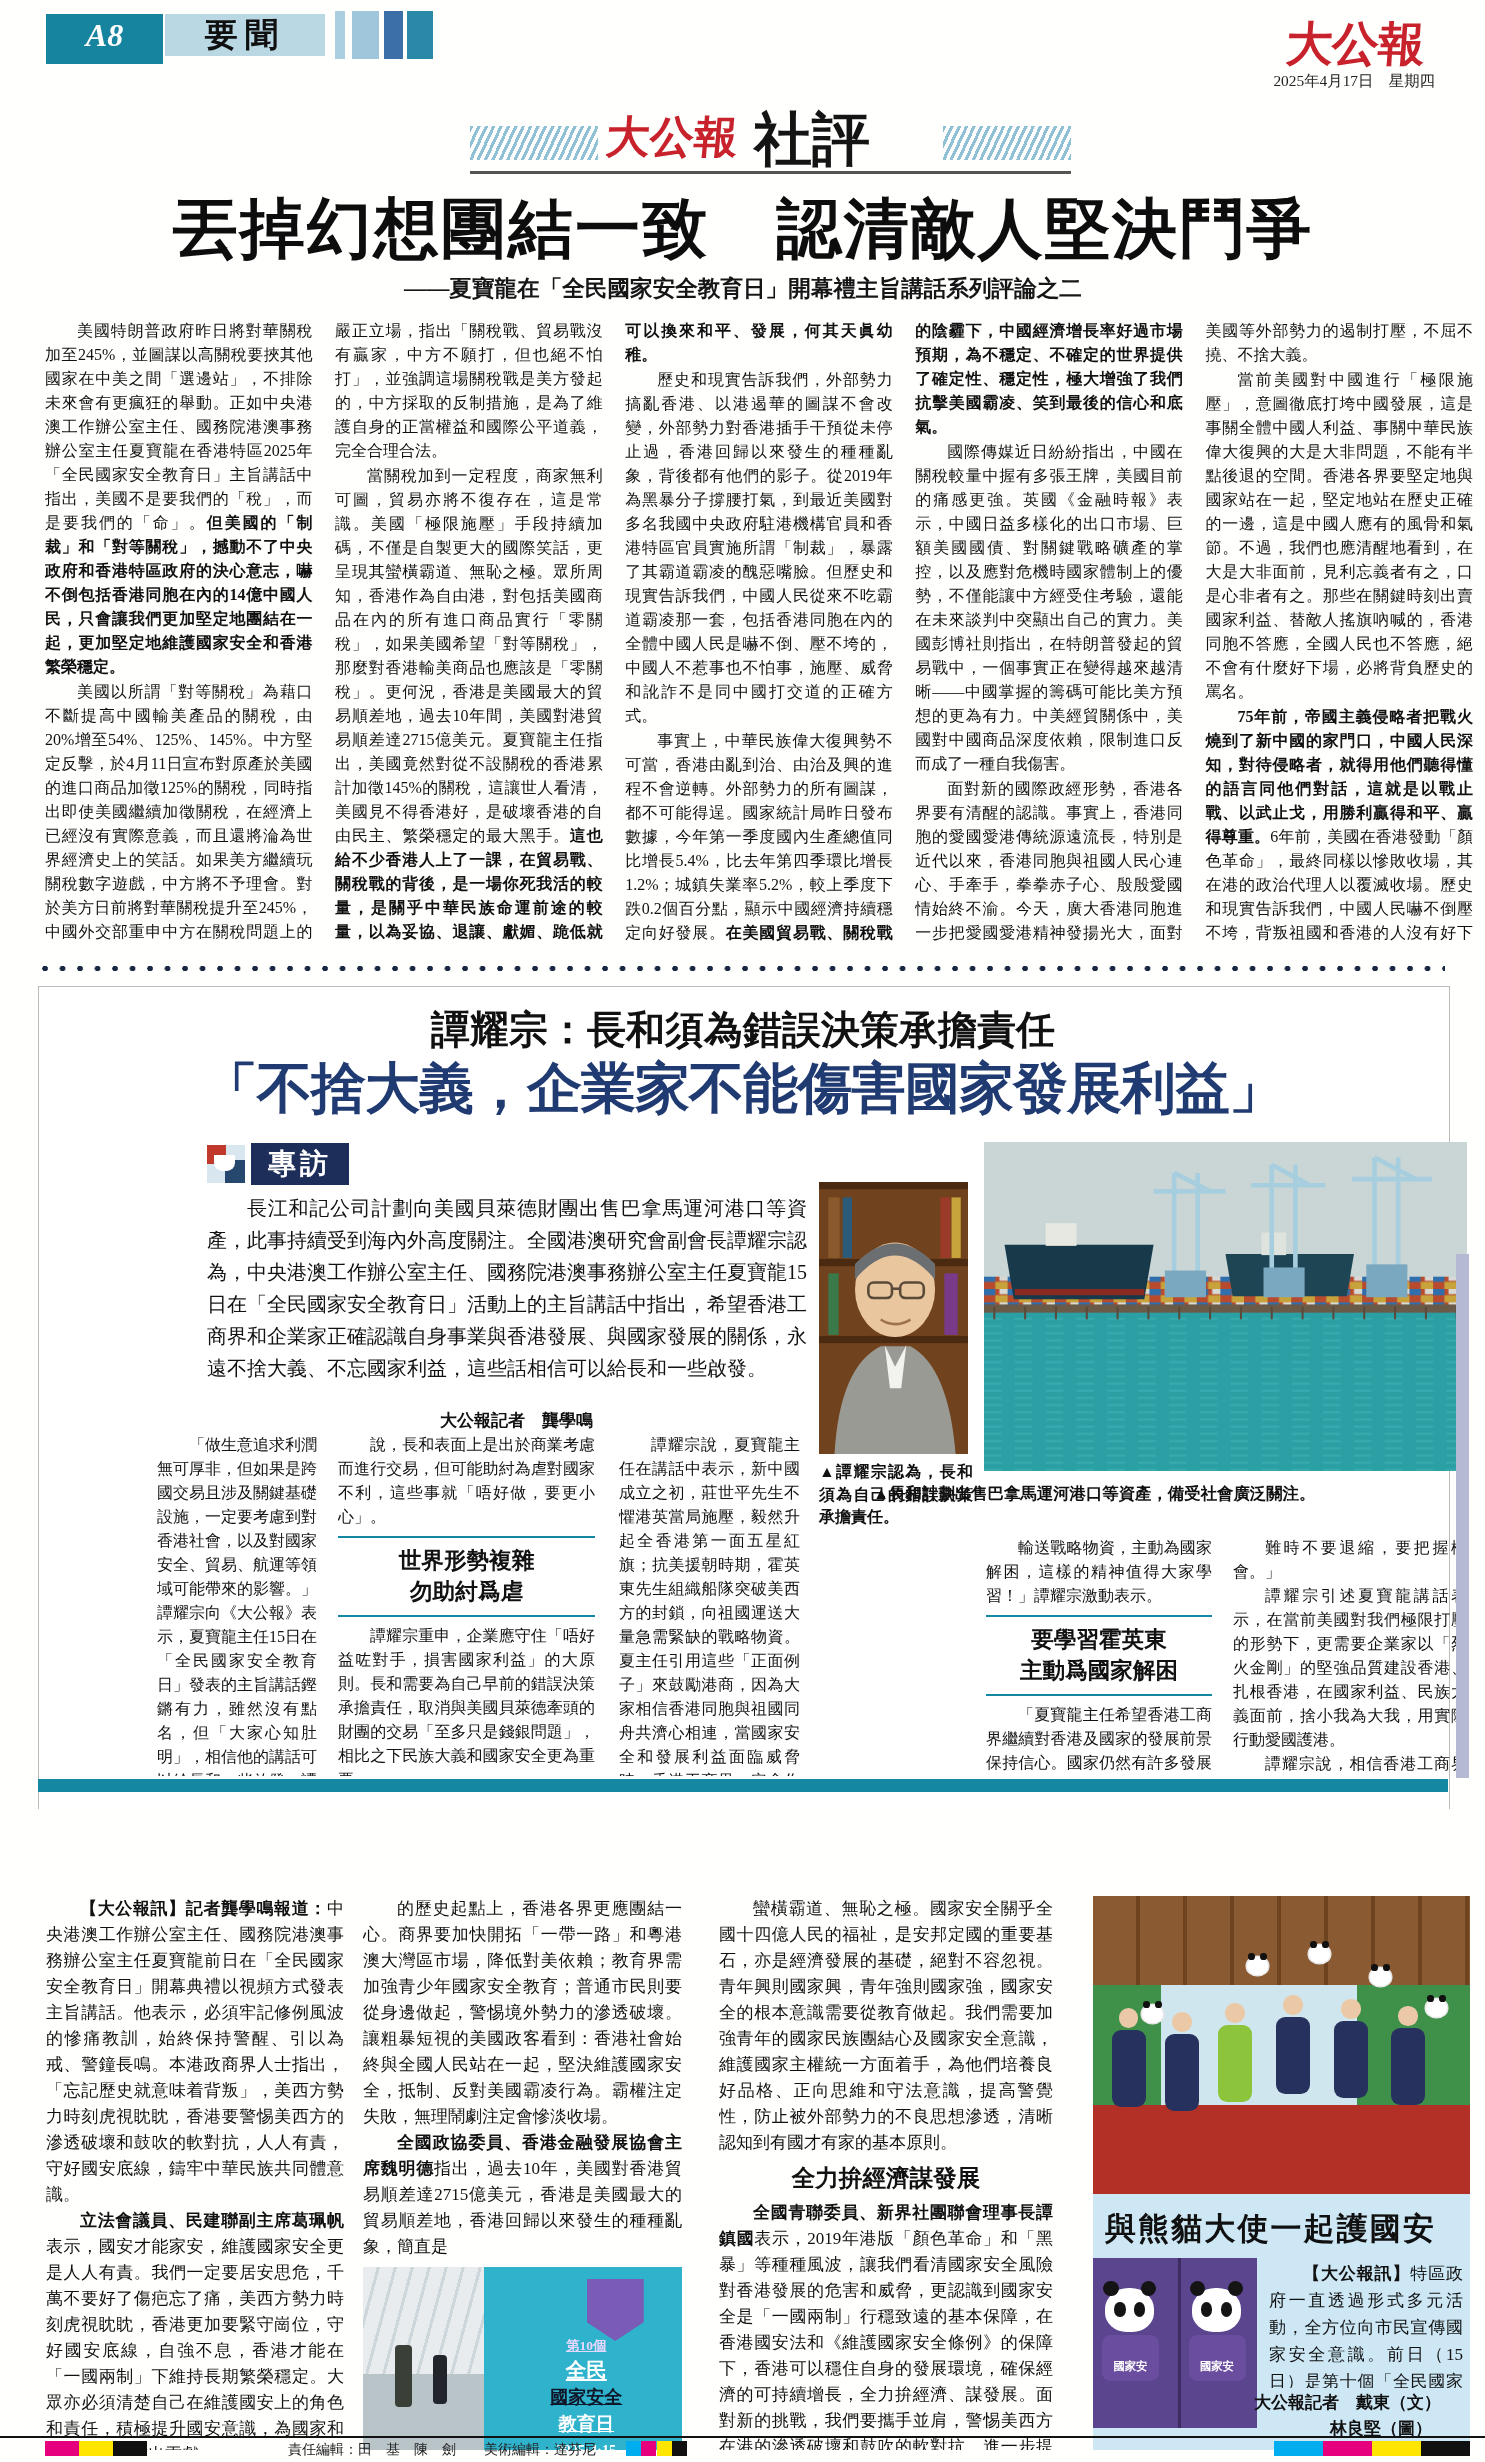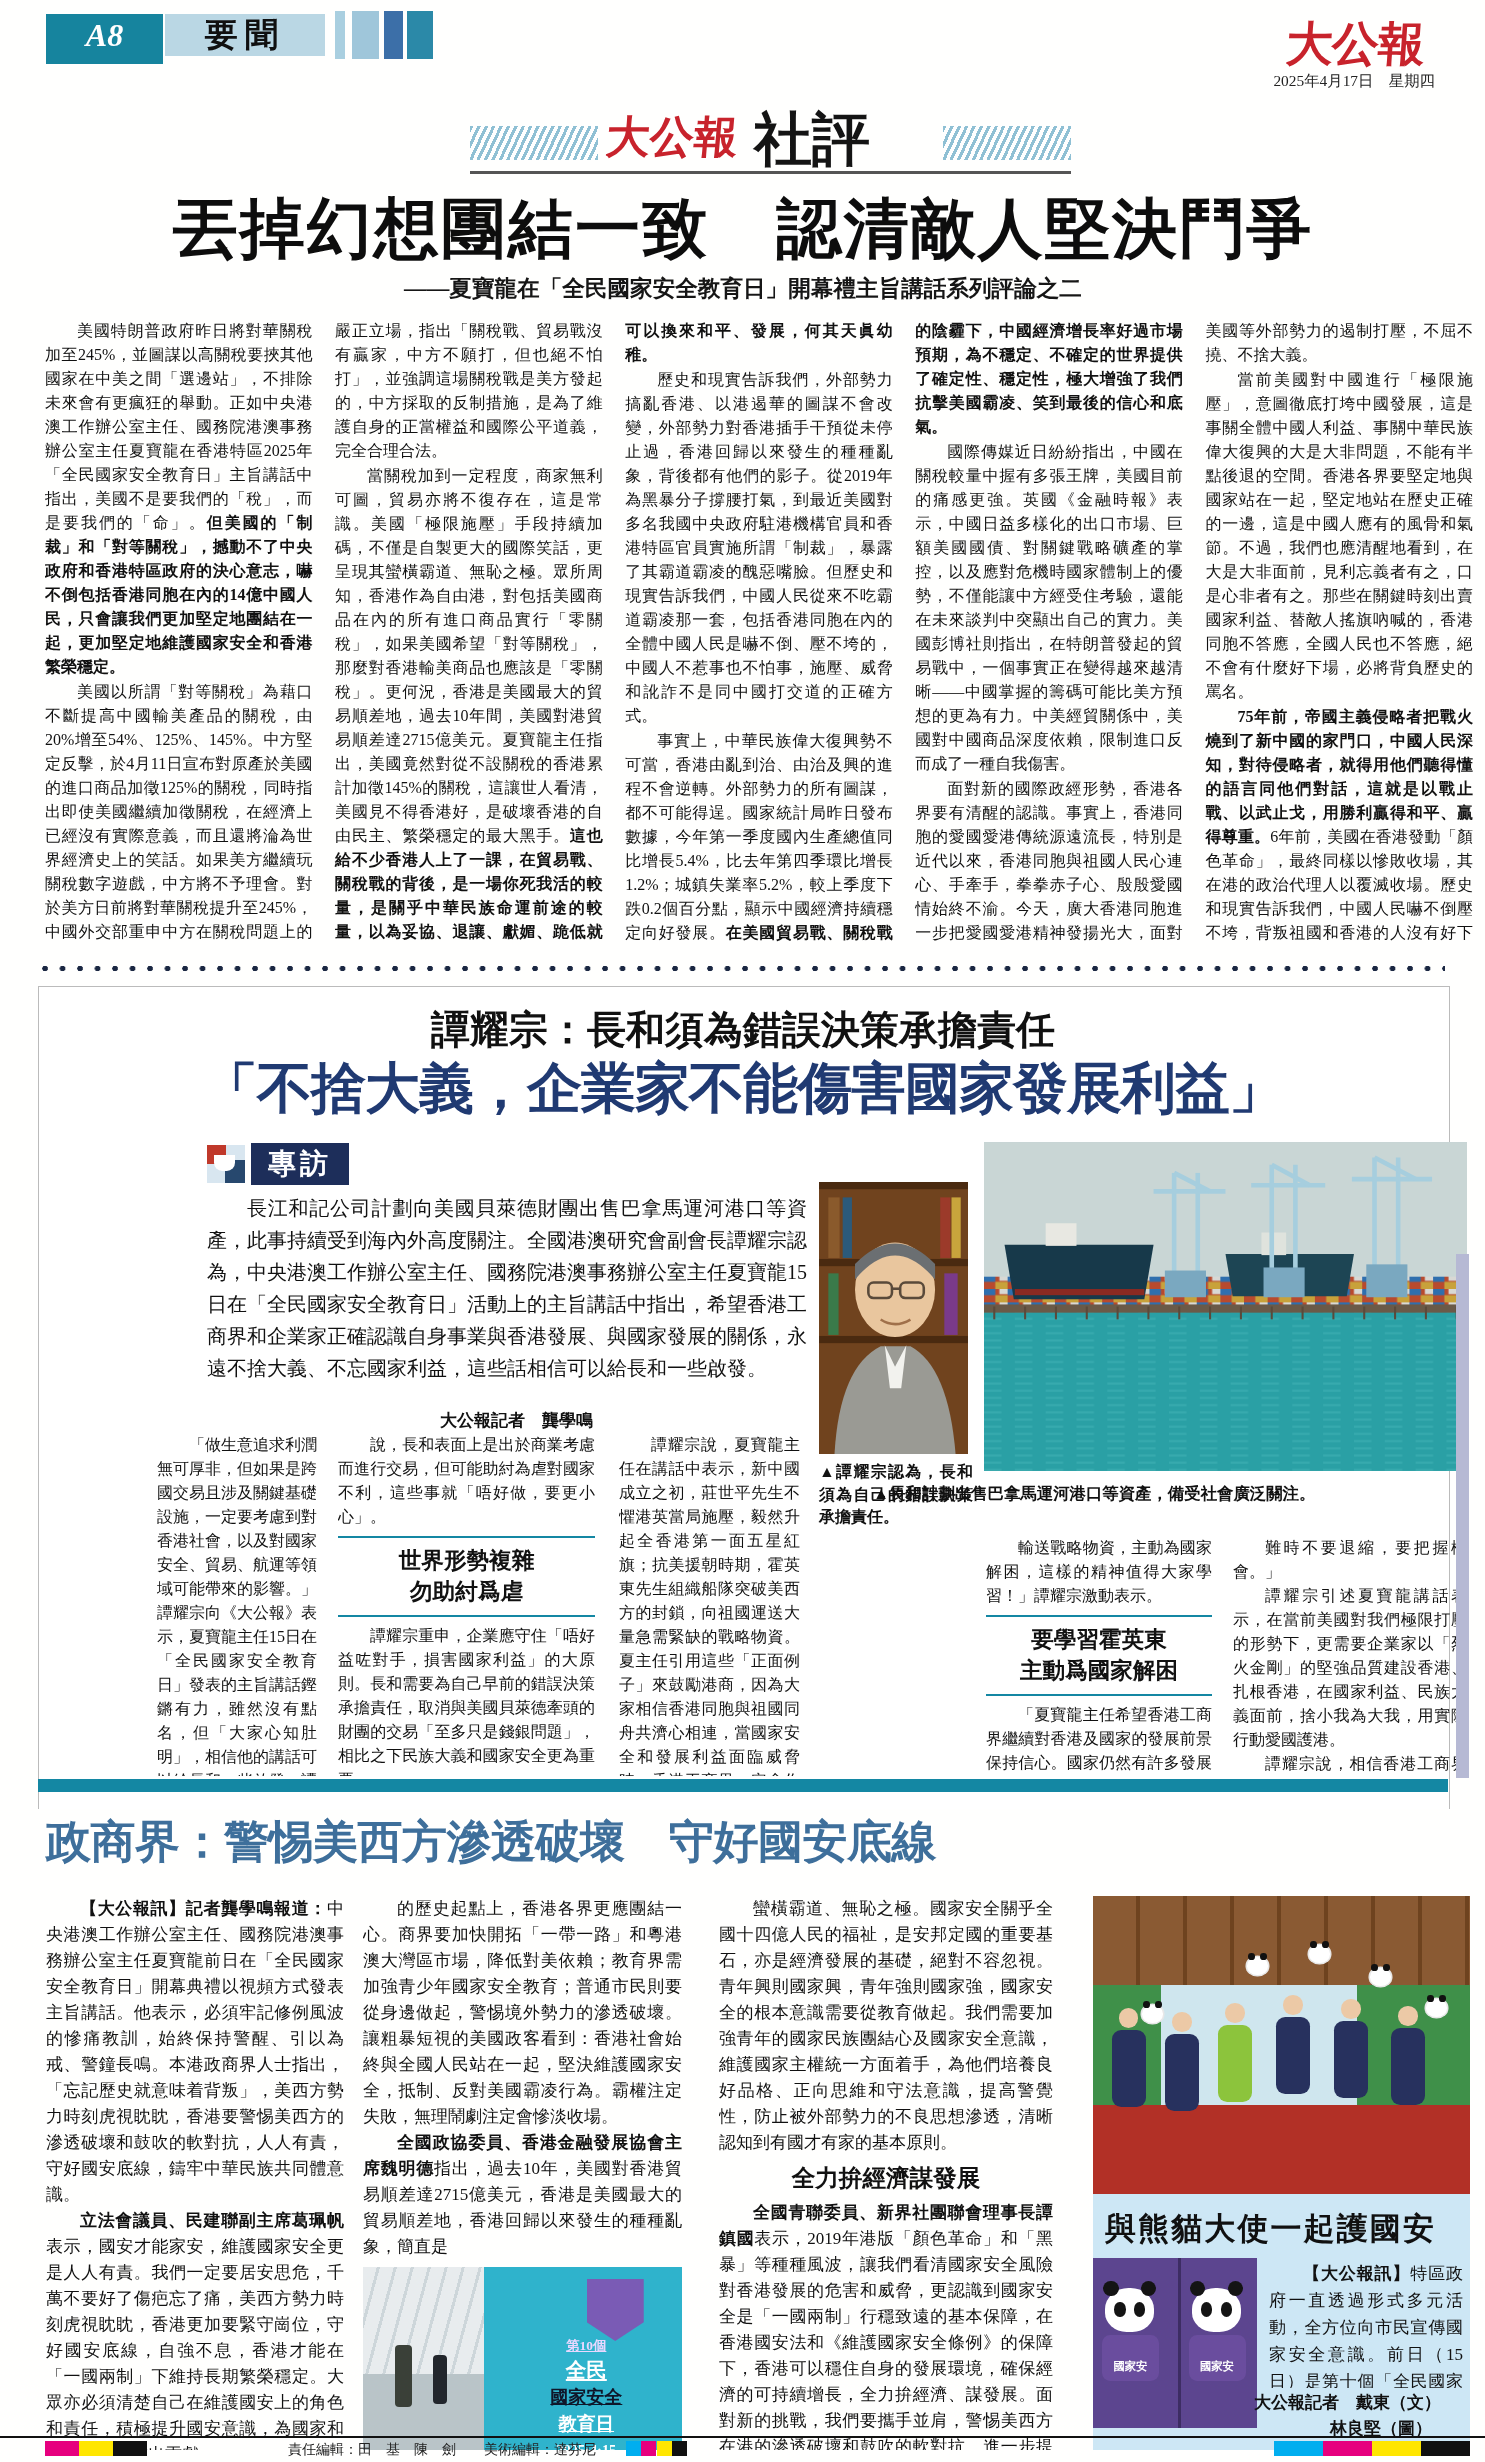--- a/index.html
+++ b/index.html
@@ -272,21 +272,20 @@
   </div>
   <div class="abs ivcolD jt" style="left:1233px;width:234px;">
     <p>難時不要退縮，要把握機會。」</p>
       <p>譚耀宗引述夏寶龍講話表示，在當前美國對我們極限打壓的形勢下，更需要企業家以「烈火金剛」的堅強品質建設香港、扎根香港，在國家利益、民族大義面前，捨小我為大我，用實際行動愛國護港。</p>
       <p>譚耀宗說，相信香港工商界能夠在強國建設、民族復興偉業中更好發揮作用。</p>
   </div>
 
   <div class="abs ivbar"></div>
   <div class="abs lavbar"></div>
 
-  <div class="abs sechead">政商界：警惕美西方滲透破壞　守好國安底線</div>
 
   <div class="abs seccol jt" style="left:46px;width:298px;">
     <p><b>【大公報訊】記者龔學鳴報道：</b><span>中央港澳工作辦公室主任、國務院港澳事務辦公室主任夏寶龍前日在「全民國家安全教育日」開幕典禮以視頻方式發表主旨講話。他表示，必須牢記修例風波的慘痛教訓，始終保持警醒、引以為戒、警鐘長鳴。本港政商界人士指出，「忘記歷史就意味着背叛」，美西方勢力時刻虎視眈眈，香港要警惕美西方的滲透破壞和鼓吹的軟對抗，人人有責，守好國安底線，鑄牢中華民族共同體意識。</span></p>
     <p><b>立法會議員、民建聯副主席葛珮帆</b><span>表示，國安才能家安，維護國家安全更是人人有責。我們一定要居安思危，千萬不要好了傷疤忘了痛，美西方勢力時刻虎視眈眈，香港更加要緊守崗位，守好國安底線，自強不息，香港才能在「一國兩制」下維持長期繁榮穩定。大眾亦必須清楚自己在維護國安上的角色和責任，積極提升國安意識，為國家和特區的繁榮作出貢獻。</span></p>
 
   </div>
 
   <div class="abs seccol jt" style="left:363px;width:319px;">
     <p>的歷史起點上，香港各界更應團結一心。商界要加快開拓「一帶一路」和粵港澳大灣區市場，降低對美依賴；教育界需加強青少年國家安全教育；普通市民則要從身邊做起，警惕境外勢力的滲透破壞。讓粗暴短視的美國政客看到：香港社會始終與全國人民站在一起，堅決維護國家安全，抵制、反對美國霸凌行為。霸權注定失敗，無理鬧劇注定會慘淡收場。</p>
     <p><b>全國政協委員、香港金融發展協會主席魏明德</b><span>指出，過去10年，美國對香港貿易順差達2715億美元，香港是美國最大的貿易順差地，香港回歸以來發生的種種亂象，簡直是</span></p>

